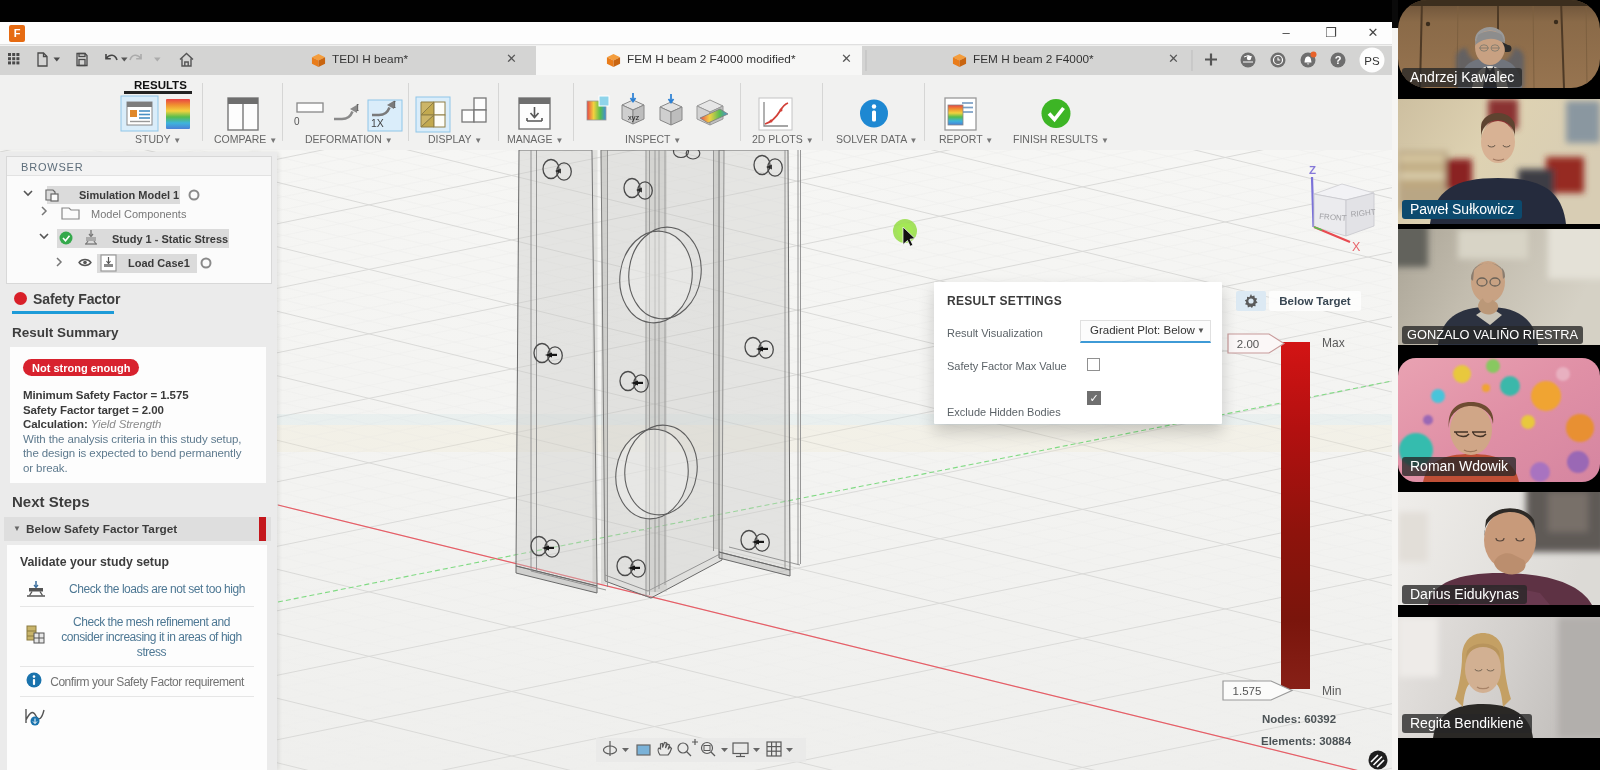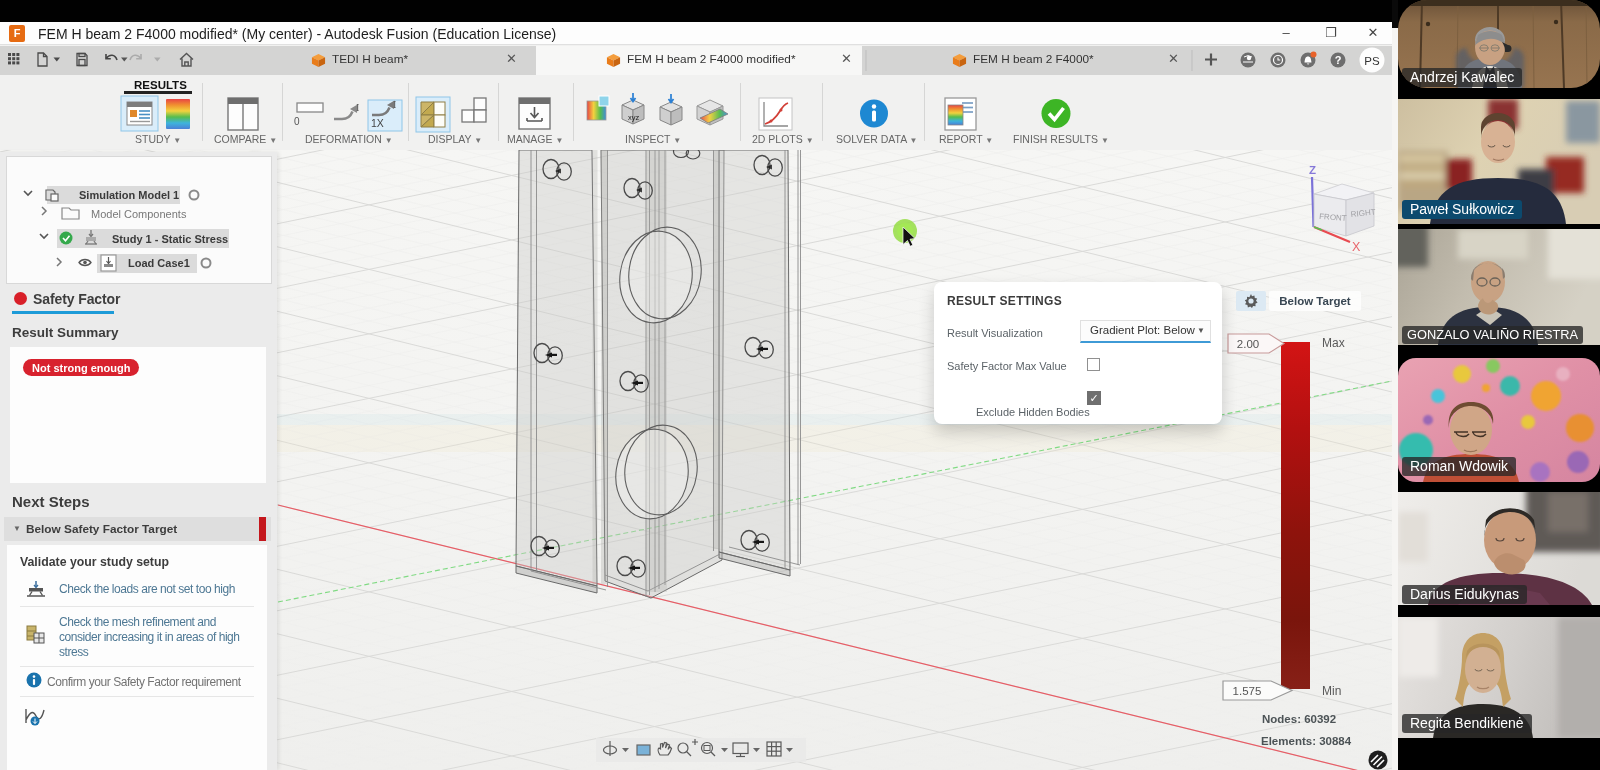--- a/index.html
+++ b/index.html
@@ -32,21 +32,20 @@
 .vid { position:absolute; left:0; width:202px; overflow:hidden; }
 .vlabel { position:absolute; left:4px; bottom:5px; background:rgba(38,38,38,0.78); color:#fff; font-size:14px; padding:1px 8px 2px 8px; border-radius:3px; white-space:nowrap; }
 </style>
 </head>
 <body>
 <div id="stage">
   <div id="app">
     <div id="blackbar"></div>
     <div id="titlebar">
       <div class="ficon">F</div>
-      <div class="ttl">FEM H beam 2 F4000 modified* (My center) - Autodesk Fusion (Education License)</div>
     </div>
     <div class="winbtn" style="left:1279px;top:22px;">–</div>
     <div class="winbtn" style="left:1324px;top:22px;">❐</div>
     <div class="winbtn" style="left:1366px;top:22px;">✕</div>
     <div id="tabbar">
       <svg width="1392" height="29" style="position:absolute;left:0;top:0">
         <g fill="#4a4a4a">
           <g transform="translate(8,7)">
               <rect x="0" y="0" width="3" height="3"></rect>
               <rect x="4.2" y="0" width="3" height="3"></rect>
@@ -557,37 +556,38 @@
         <circle cx="1378" cy="610" r="9.5" fill="#1f1f1f"></circle>
         <path d="M1371 612 l7 -7 M1373.5 615 l8.5 -8.5 M1377 617 l7 -7" stroke="#fff" stroke-width="1.6" fill="none"></path>
       </svg>
 
       <div style="position:absolute;left:1236px;top:141px;width:30px;height:20px;background:#dce9f3;border-radius:2px;text-align:center;"><svg width="16" height="16" style="margin-top:2px" viewBox="0 0 16 16">
             <path d="M8 1 l1 2.2 2.4-0.6 0.4 2.4 2.4 0.6-1.2 2.1 1.6 1.9-2.2 1.1 0.2 2.5-2.5-0.3-1.1 2.2-1.8-1.7-2.3 1-0.5-2.4-2.4-0.7 1.3-2.1-1.5-2 2.2-1 0-2.5 2.4 0.5z" fill="#5a5a5a"></path>
             <circle cx="8" cy="8" r="2.6" fill="#dce9f3"></circle>
           </svg></div>
       <div style="position:absolute;left:1269px;top:141px;width:92px;height:20px;background:rgba(253,253,253,0.92);border-radius:2px;font-size:11.5px;font-weight:bold;color:#394753;text-align:center;line-height:20px;">Below Target</div>
 
-      <div style="position:absolute;left:934px;top:132px;width:288px;height:142px;background:#fff;box-shadow:0 8px 16px rgba(0,0,0,0.18);border-radius:8px;">
+      <div style="position:absolute;left:934px;top:132px;width:288px;height:142px;background:#fff;box-shadow:0 8px 16px rgba(0,0,0,0.18);border-radius:1px;">
         <div style="position:absolute;left:13px;top:12px;font-size:12px;font-weight:bold;color:#3c3c3c;letter-spacing:0.3px;">RESULT SETTINGS</div>
         <div style="position:absolute;left:13px;top:45px;font-size:11px;color:#5c6368;">Result Visualization</div>
         <div style="position:absolute;left:146px;top:38px;width:131px;height:23px;background:#fcfcfc;border:1px solid #e0e0e0;border-bottom:2.5px solid #3e9ad6;font-size:11.5px;color:#333;line-height:19px;">
           <span style="margin-left:9px;">Gradient Plot: Below</span><span style="position:absolute;right:5px;top:0px;font-size:8px;color:#555;">▼</span>
         </div>
         <div style="position:absolute;left:13px;top:78px;font-size:11px;color:#5c6368;">Safety Factor Max Value</div>
         <div style="position:absolute;left:153px;top:76px;width:13px;height:13px;border:1.5px solid #909090;background:#fff;"></div>
-        <div style="position:absolute;left:13px;top:124px;font-size:11px;color:#5c6368;margin-left:29px;">Exclude Hidden Bodies</div>
+        <div style="position:absolute;left:13px;top:124px;font-size:11px;color:#5c6368;">Exclude Hidden Bodies</div>
         <div style="position:absolute;left:153px;top:109px;width:14px;height:14px;background:#6f6f6f;color:#fff;font-size:11px;text-align:center;line-height:14px;">✓</div>
       </div>
       <div style="position:absolute;left:1262px;top:563px;font-size:11.5px;font-weight:bold;color:#4c5356;">Nodes: 60392</div>
       <div style="position:absolute;left:1261px;top:585px;font-size:11.5px;font-weight:bold;color:#4c5356;">Elements: 30884</div>
     </div>
     <div id="lpanel">
 
       <div style="position:absolute;left:6px;top:4px;width:266px;height:128px;background:#fbfbfb;border:1px solid #d8d8d8;">
+        <div style="position:absolute;left:0;top:0;width:100%;height:19px;background:#f3f3f3;border-bottom:1px solid #e2e2e2;font-size:11px;color:#5d6d7a;letter-spacing:0.8px;padding:3.5px 0 0 14px;">BROWSER</div>
         <svg width="264" height="108" style="position:absolute;left:0;top:20px;">
 
           <rect x="40" y="9" width="133" height="18" fill="#dbdbdb"></rect>
           <path d="M17 14 l4 4 l4 -4" stroke="#555" stroke-width="1.6" fill="none"></path>
           <g stroke="#666" stroke-width="1.2" fill="none">
             <path d="M39 13 h7 l2 2 v8 h-9 z"></path>
             <rect x="44" y="17" width="7" height="7" fill="#fbfbfb"></rect>
           </g>
           <text x="72" y="22" font-size="11" font-weight="bold" fill="#3a3a3a">Simulation Model 1</text>
           <circle cx="187" cy="18" r="4.5" fill="none" stroke="#8a8a8a" stroke-width="2"></circle>
@@ -622,29 +622,35 @@
           <circle cx="199" cy="86" r="4.5" fill="none" stroke="#8a8a8a" stroke-width="2"></circle>
         </svg>
       </div>
       <div style="position:absolute;left:14px;top:140px;width:13px;height:13px;border-radius:50%;background:#d81f28;"></div>
       <div style="position:absolute;left:33px;top:139px;font-size:14px;font-weight:bold;color:#3d3d3d;letter-spacing:-0.1px;">Safety Factor</div>
       <div style="position:absolute;left:12px;top:159px;width:102px;height:2.5px;background:#1d9bd8;"></div>
       <div style="position:absolute;left:12px;top:173px;font-size:13.5px;font-weight:bold;color:#3d3d3d;">Result Summary</div>
 
       <div style="position:absolute;left:10px;top:195px;width:256px;height:136px;background:#fdfdfd;">
         <div style="position:absolute;left:13px;top:12px;height:17px;background:#d8222e;border-radius:9px;color:#fff;font-size:11px;font-weight:bold;padding:2.5px 9px 0 9px;">Not strong enough</div>
+        <div style="position:absolute;left:13px;top:41px;font-size:11.5px;color:#3a3a3a;line-height:14.6px;letter-spacing:-0.1px;">
+          <b>Minimum Safety Factor = 1.575</b><br>
+          <b>Safety Factor target = 2.00</b><br>
+          <b>Calculation:</b> <i style="color:#8a8a8a;">Yield Strength</i><br>
+          <span style="color:#5e7a8e;">With the analysis criteria in this study setup,<br>the design is expected to bend permanently<br>or break.</span>
+        </div>
       </div>
       <div style="position:absolute;left:12px;top:341px;font-size:15px;font-weight:bold;color:#3d3d3d;">Next Steps</div>
       <div style="position:absolute;left:4px;top:365px;width:267px;height:24px;background:#dedede;">
         <span style="position:absolute;left:9px;top:7px;font-size:8px;color:#666;">▼</span>
         <span style="position:absolute;left:22px;top:4.5px;font-size:11.8px;font-weight:bold;color:#3d3d3d;">Below Safety Factor Target</span>
         <span style="position:absolute;left:255px;top:0;width:7px;height:24px;background:#c4161c;"></span>
       </div>
 
-      <div style="position:absolute;left:7px;top:393px;width:260px;height:225px;background:#fdfdfd;">
+      <div style="position:absolute;left:7px;top:393px;width:260px;height:225px;background:#fdfdfd;text-align:center;">
         <div style="position:absolute;left:13px;top:10px;font-size:12.3px;font-weight:bold;color:#3d3d3d;">Validate your study setup</div>
         <div style="position:absolute;left:52px;top:37px;width:196px;font-size:12px;letter-spacing:-0.45px;color:#4e7894;line-height:15px;">Check the loads are not set too high</div>
         <svg width="22" height="18" style="position:absolute;left:18px;top:35px;">
             <line x1="11" y1="1" x2="11" y2="7" stroke="#3a6e9e" stroke-width="1.5"></line>
             <path d="M9 5 l2 2.5 l2 -2.5" fill="none" stroke="#3a6e9e" stroke-width="1.3"></path>
             <rect x="4" y="8" width="14" height="3.5" fill="#555"></rect>
             <line x1="2" y1="16" x2="20" y2="16" stroke="#555" stroke-width="1.5"></line>
             <line x1="7" y1="11.5" x2="4.5" y2="15.5" stroke="#555" stroke-width="1.4"></line>
             <line x1="15" y1="11.5" x2="17.5" y2="15.5" stroke="#555" stroke-width="1.4"></line>
           </svg>

